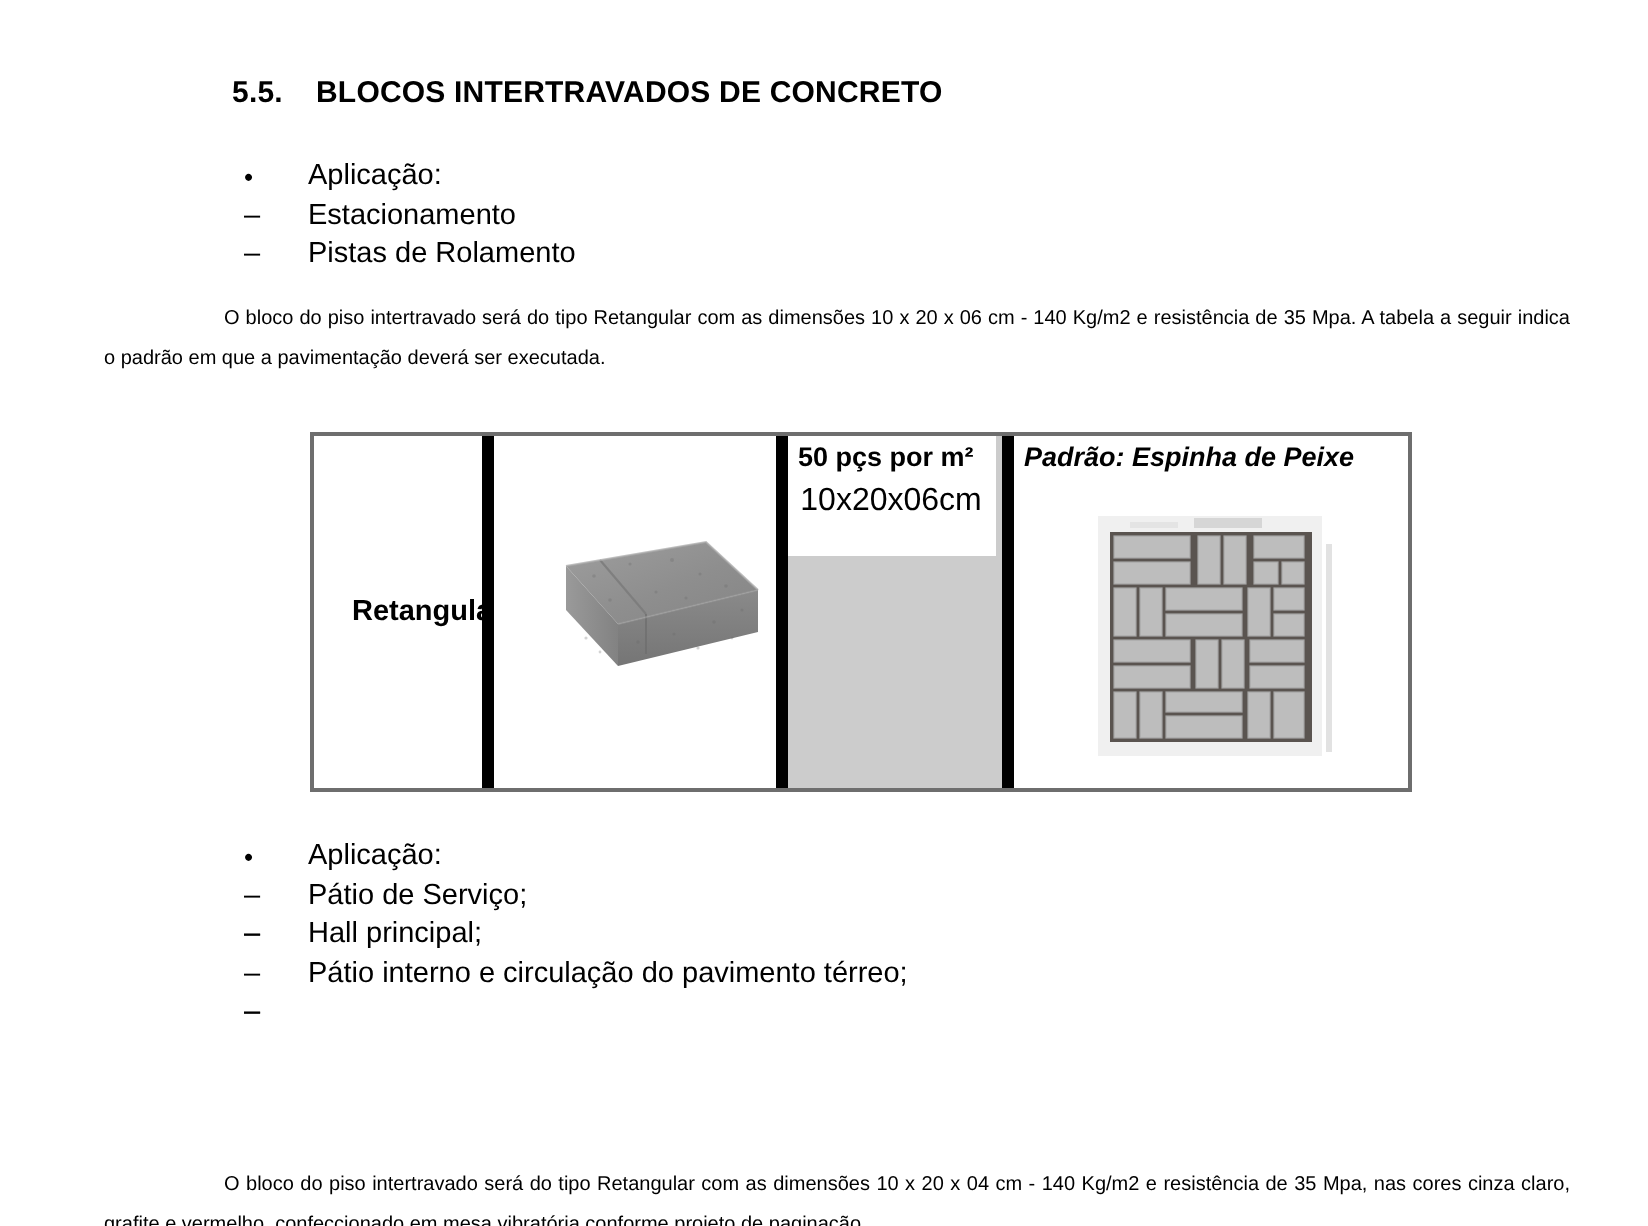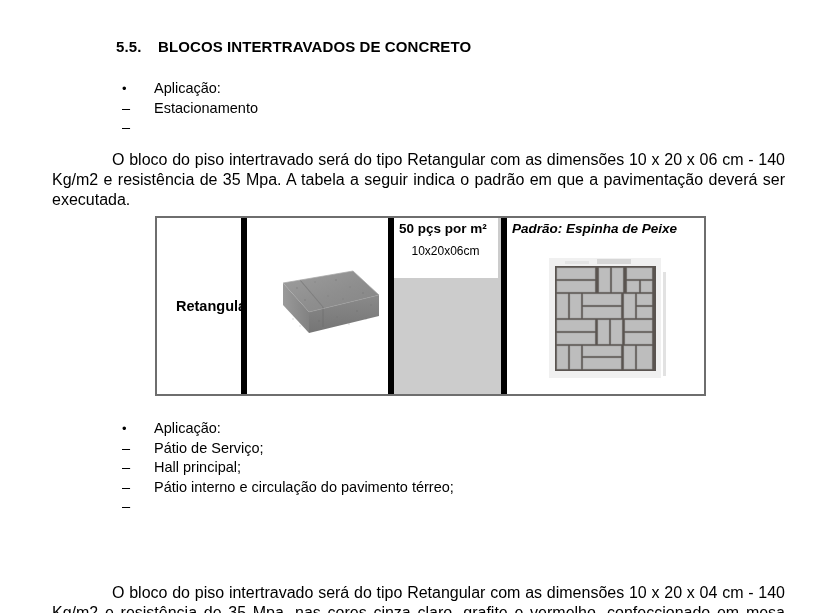--- a/index.html
+++ b/index.html
@@ -65,21 +65,21 @@
   .blist li .marker.dot {
     font-size: 13px;
     line-height: 19.5px;
   }
 
   
   .para {
     position: absolute;
     left: 52px;
     width: 733px;
-    font-size: 16px;
+    font-size: 10px;
     line-height: 20px;
     text-align: justify;
     text-indent: 60px;
   }
   .para.p1 { top: 118px; }
   .para.p2 { top: 551px; }
 
   
   .spec-table {
     position: absolute;
@@ -134,21 +134,21 @@
     padding-top: 2px;
   }
   .cell-qty .qty-main {
     font-size: 13.5px;
     font-weight: bold;
     padding-left: 5px;
     line-height: 18px;
     white-space: nowrap;
   }
   .cell-qty .qty-sub {
-    font-size: 12px;
+    font-size: 16px;
     text-align: center;
     line-height: 18px;
     padding-top: 4px;
     padding-right: 1px;
     white-space: nowrap;
   }
 
   .cell-pattern {
     width: 197px;
     background: #ffffff;
@@ -225,20 +225,21 @@
     <li>
       <span class="marker dot">•</span>
       <span>Aplicação:</span>
     </li>
     <li>
       <span class="marker">–</span>
       <span>Estacionamento</span>
     </li>
     <li>
       <span class="marker">–</span>
+      <span>Pistas de Rolamento</span>
     </li>
   </ul>
 
   <div class="para p1">O bloco do piso intertravado será do tipo Retangular com as dimensões 10 x 20 x 06 cm - 140 Kg/m2 e resistência de 35 Mpa. A tabela  a seguir indica o padrão em que a pavimentação deverá ser executada.</div>
 
   <div class="spec-table">
 
     <div class="cell cell-name">
       <span class="label">Retangular</span>
     </div>

